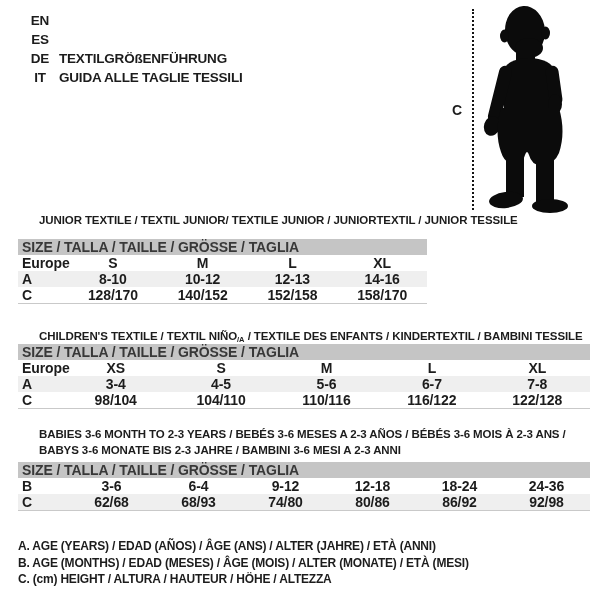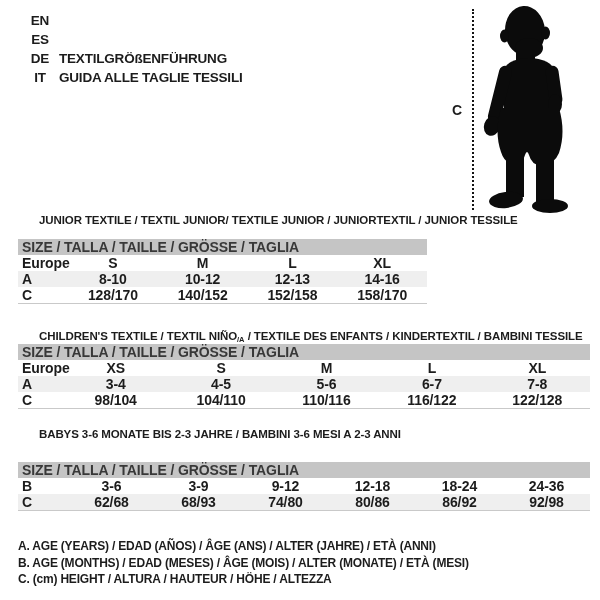--- a/index.html
+++ b/index.html
@@ -165,40 +165,41 @@
     <td>98/104</td>
     <td>104/110</td>
     <td>110/116</td>
     <td>116/122</td>
     <td>122/128</td>
   </tr>
   </tbody>
 </table>
 
 <div class="section-title" id="title3">
+  <div>BABIES 3-6 MONTH TO 2-3 YEARS / BEBÉS 3-6 MESES A 2-3 AÑOS / BÉBÉS 3-6 MOIS À 2-3 ANS /</div>
   <div>BABYS 3-6 MONATE BIS 2-3 JAHRE / BAMBINI 3-6 MESI A 2-3 ANNI</div>
 </div>
 <table class="size-table" id="table3">
   <colgroup>
       <col style="width:50px">
       <col>
       <col>
       <col>
       <col>
       <col>
       <col>
     </colgroup>
   <tbody>
   <tr class="bar">
     <td colspan="7">SIZE / TALLA / TAILLE / GRÖSSE / TAGLIA</td>
   </tr>
   <tr>
     <td class="lbl">B</td>
     <td>3-6</td>
-    <td>3-9</td>
+    <td>6-4</td>
     <td>9-12</td>
     <td>12-18</td>
     <td>18-24</td>
     <td>24-36</td>
   </tr>
   <tr class="shade">
     <td class="lbl">C</td>
     <td>62/68</td>
     <td>68/93</td>
     <td>74/80</td>

